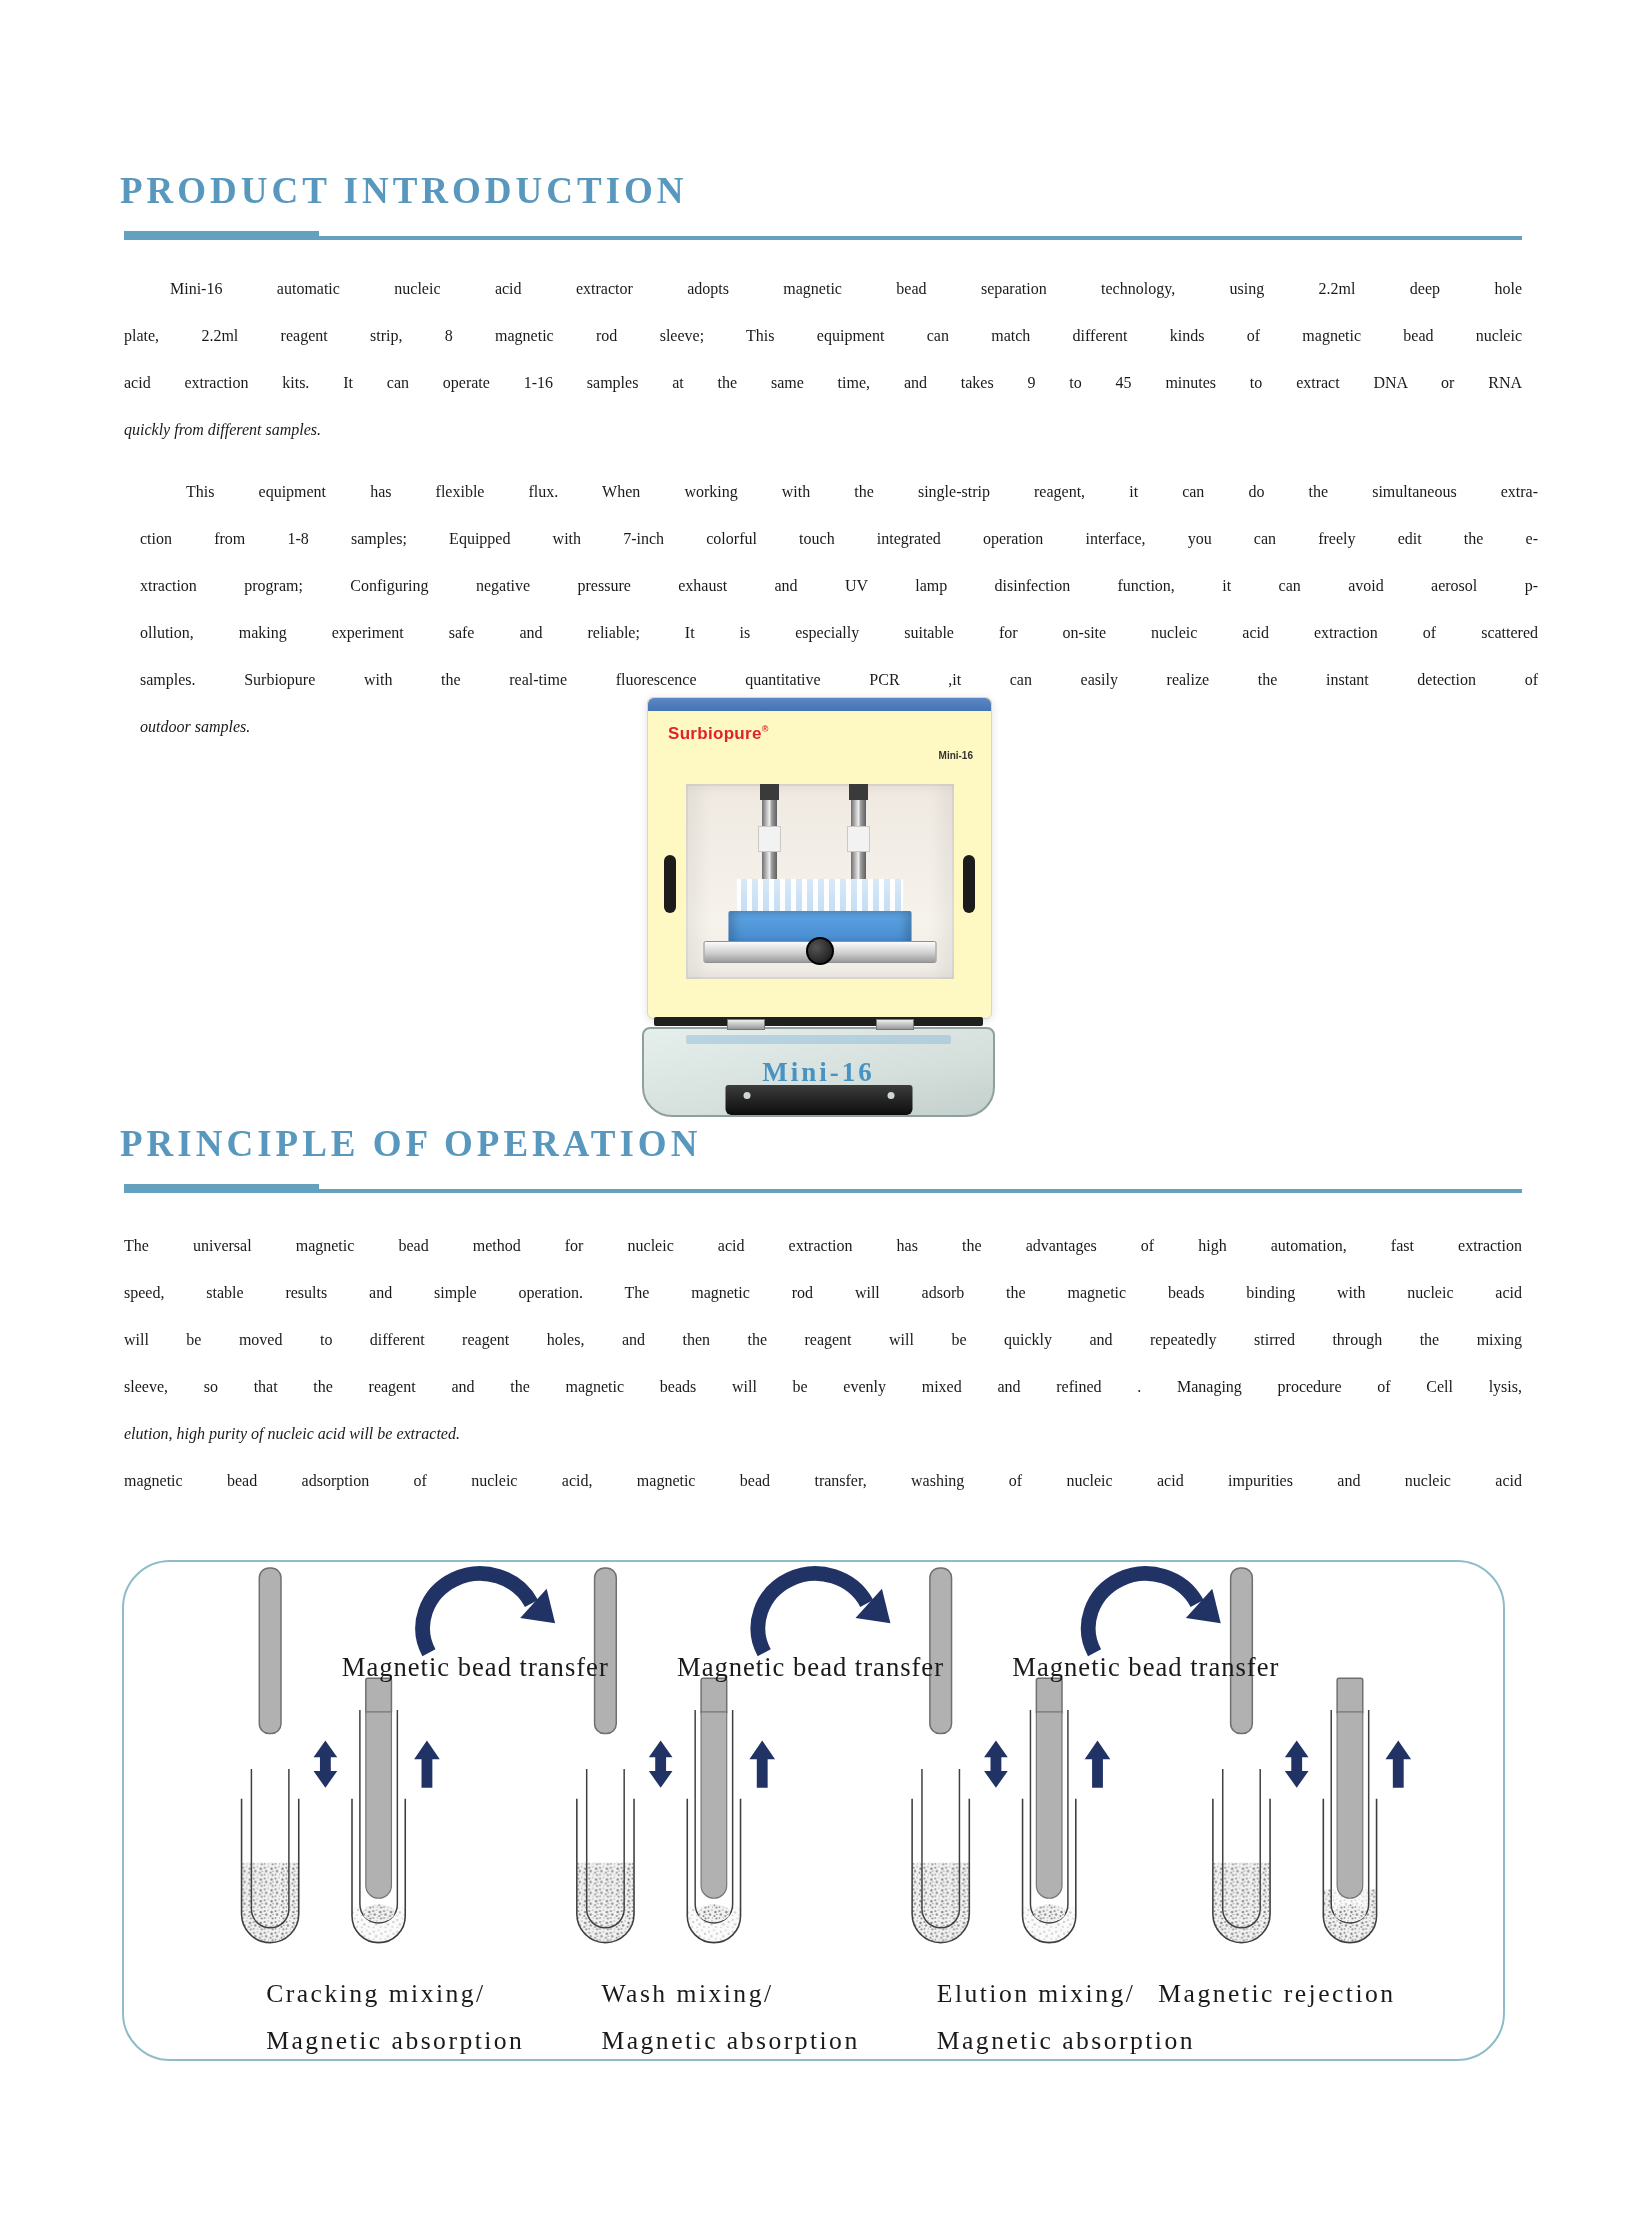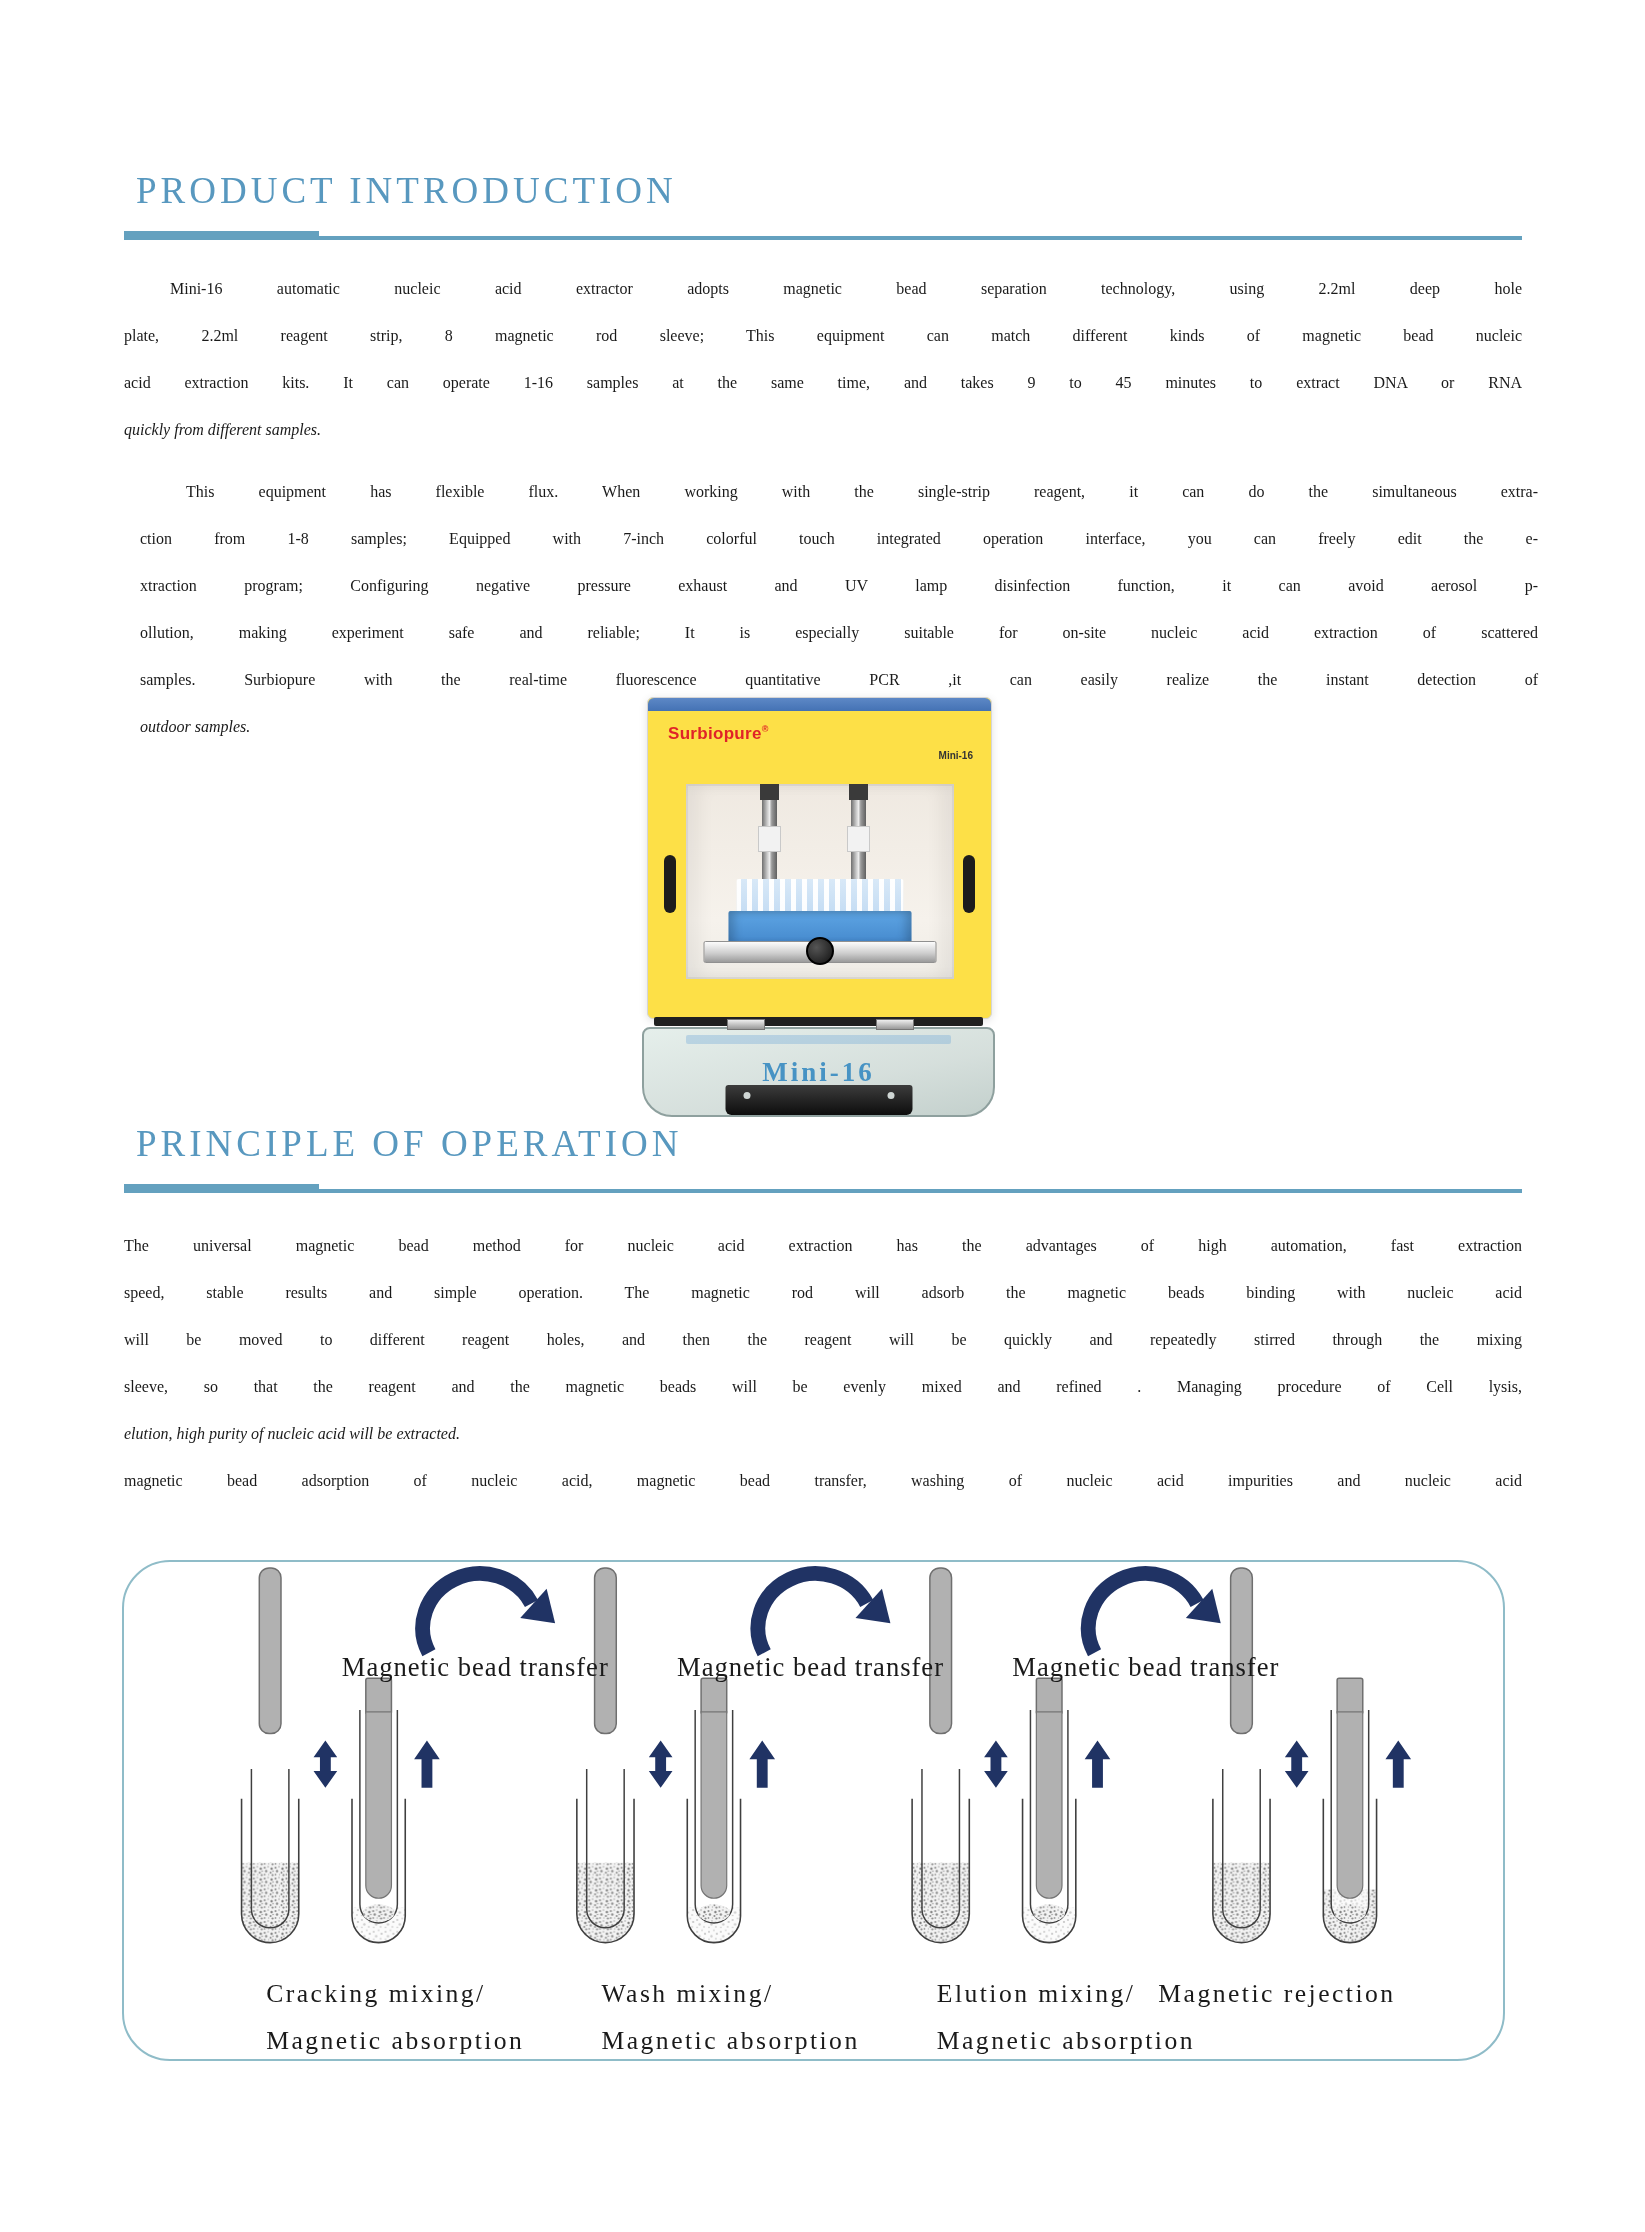--- a/index.html
+++ b/index.html
@@ -1,35 +1,35 @@
 <!DOCTYPE html>
 <html><head>
 <meta charset="utf-8">
 <style>
   html,body{margin:0;padding:0;background:#ffffff;}
   #page{position:relative;width:1646px;height:2233px;background:#ffffff;overflow:hidden;
         font-family:"Liberation Serif", serif;color:#1a1a1a;}
 
   
-  .sec-title{position:absolute;left:136px;width:1398px;font-weight:normal;font-size:37px;
+  .sec-title{position:absolute;left:120px;width:1398px;font-weight:bold;font-size:37px;
              letter-spacing:4px;color:#5898bf;font-family:"Liberation Serif", serif;}
   .sec-rule{position:absolute;left:124px;width:1398px;height:10px;display:flex;align-items:flex-end;}
   .sec-rule .thick{width:195px;height:9px;background:#64a1bf;}
   .sec-rule .thin{flex:1;height:4px;background:#64a1bf;}
 
   
   .para{position:absolute;left:124px;width:1398px;}
   .tline{height:47px;line-height:47px;font-size:16px;white-space:nowrap;
          text-align:justify;text-align-last:justify;}
   .tline.tlast{text-align-last:left;font-style:italic;}
   .tline.indent{text-indent:46px;}
 
   
   #device{position:absolute;left:642px;top:689px;width:353px;height:438px;}
-  .dv-body{position:absolute;left:5px;top:8px;width:343px;height:320px;background:#fde047;
+  .dv-body{position:absolute;left:5px;top:8px;width:343px;height:320px;background:#fef9c3;
            border:1px solid #d5d5d5;border-radius:6px;box-shadow:0 2px 8px rgba(0,0,0,.12);}
   .dv-topbar{position:absolute;left:0;top:0;width:100%;height:13px;border-radius:6px 6px 0 0;
              background:linear-gradient(180deg,#5d88c6,#4472b4);}
   .dv-brand{position:absolute;left:20px;top:26px;font-family:"Liberation Sans",sans-serif;
             font-weight:bold;font-size:17px;color:#e02328;letter-spacing:0.3px;}
   .dv-brand sup{font-size:9px;}
   .dv-model{position:absolute;right:18px;top:52px;font-family:"Liberation Sans",sans-serif;
             font-weight:bold;font-size:10px;color:#333;}
   .dv-cavity{position:absolute;left:38px;top:86px;width:268px;height:195px;
              background:linear-gradient(180deg,#efe9e1,#f6f2ec 70%,#efece6);

